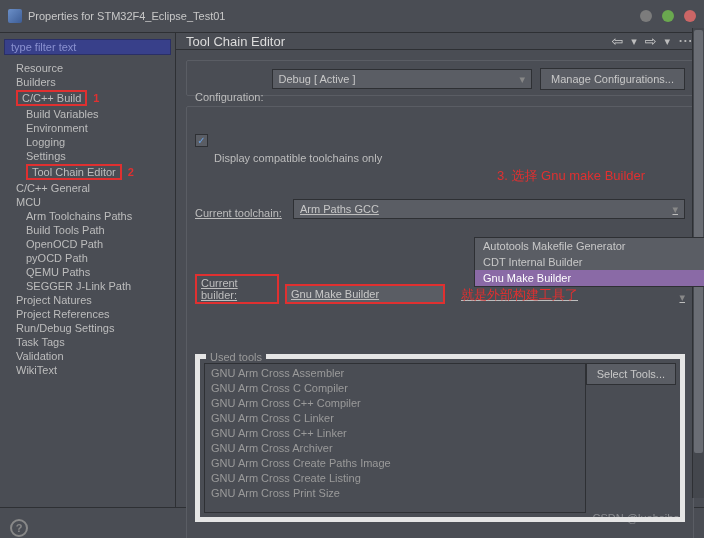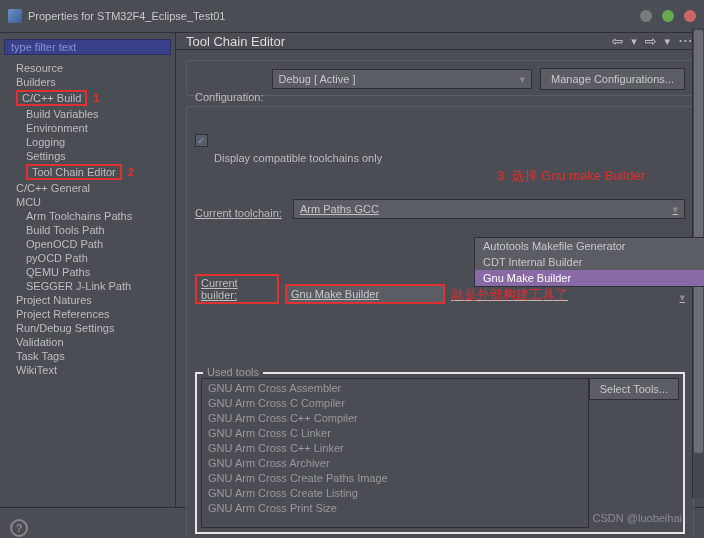--- a/index.html
+++ b/index.html
@@ -42,21 +42,21 @@
 .chk { width: 13px; height: 13px; background: #5a5d64; border: 1px solid #2e3034; display: inline-flex; align-items: center; justify-content: center; color: #6aa0e0; font-size: 10px; }
 .row { display: flex; align-items: flex-end; gap: 6px; margin-bottom: 6px; text-decoration: underline; }
 
 .redbox { border: 2px solid #e03030; padding: 1px 4px; }
 .redtext { color: #e03030; position: absolute; font-size: 13px; }
 
 .dd-open { position: absolute; left: 287px; top: 130px; width: 350px; background: #5a5d64; border: 1px solid #2e3034; z-index: 5; }
 .dd-open div { padding: 2px 8px; color: #c8c8c8; }
 .dd-open .sel { background: #8a6aa6; color: #fff; }
 
-.usedtools { border: 2px solid #e5e5e5; margin-top: 68px; padding: 4px; position: relative; display:flex; gap:0;}
+.usedtools { border: 5px solid #e5e5e5; margin-top: 50px; padding: 4px; position: relative; display:flex; gap:0;}
 .usedtools .leg { position: absolute; top: -8px; left: 6px; background: #4a4d54; padding: 0 4px; color: #9a9a9a; }
 .listbox { flex:1; height: 150px; background: #4a4d54; border: 1px solid #2e3034; padding: 2px; overflow: hidden; }
 .listbox div { color: #9a9a9a; padding: 0 4px; line-height: 15px; }
 .footer { height: 40px; display: flex; align-items: center; padding: 0 10px; border-top: 1px solid #2e3034; background: #4a4d54; }
 .helpico { width: 18px; height: 18px; border: 2px solid #888; border-radius: 50%; display: flex; align-items: center; justify-content: center; color: #888; font-weight: bold; }
 .footer .btns { margin-left: auto; display: flex; gap: 6px; }
 
 .watermark { position: absolute; right: 22px; bottom: 14px; color: rgba(230,230,230,0.4); font-size: 11px; }
 .scrollbar-v { position:absolute; right:0; top:28px; bottom:40px; width:12px; background:#44474d; border-left:1px solid #2e3034;}
 .scrollbar-v .thumb{ position:absolute; left:1px; right:1px; top:2px; height:90%; background:#6a6d74; border-radius:2px;}
@@ -92,22 +92,22 @@
       <li>MCU</li>
       <li class="l2">Arm Toolchains Paths</li>
       <li class="l2">Build Tools Path</li>
       <li class="l2">OpenOCD Path</li>
       <li class="l2">pyOCD Path</li>
       <li class="l2">QEMU Paths</li>
       <li class="l2">SEGGER J-Link Path</li>
       <li>Project Natures</li>
       <li>Project References</li>
       <li>Run/Debug Settings</li>
+      <li>Task Tags</li>
       <li>Validation</li>
-      <li>Task Tags</li>
       <li>WikiText</li>
     </ul>
   </div>
 
   <div class="main">
     <div class="mainhdr">
       <div class="t">Tool Chain Editor</div>
       <div class="navbtns">
         <span class="arrow">⇦</span>
         <span>▾</span>
@@ -140,21 +140,21 @@
             </div>
         </div>
 
         <span class="redtext" style="left:310px; top:60px;">3. 选择 Gnu make Builder</span>
 
         <div class="row" style="margin-top:20px;">
           <span class="lbl redbox" style="width:84px">Current builder:</span>
           <div class="dropdown redbox" style="flex:0 0 160px">
               <span>Gnu Make Builder</span>
             </div>
-          <span class="redtext" style="position:static;margin-left:0">就是外部构建工具了</span>
+          <span class="redtext" style="position:static;margin-left:10px">就是外部构建工具了</span>
           <div style="flex:1"></div>
           <span class="dd" style="color:#888">▾</span>
         </div>
 
         <div class="dd-open">
           <div>Autotools Makefile Generator</div>
           <div>CDT Internal Builder</div>
           <div class="sel">Gnu Make Builder</div>
         </div>
 

